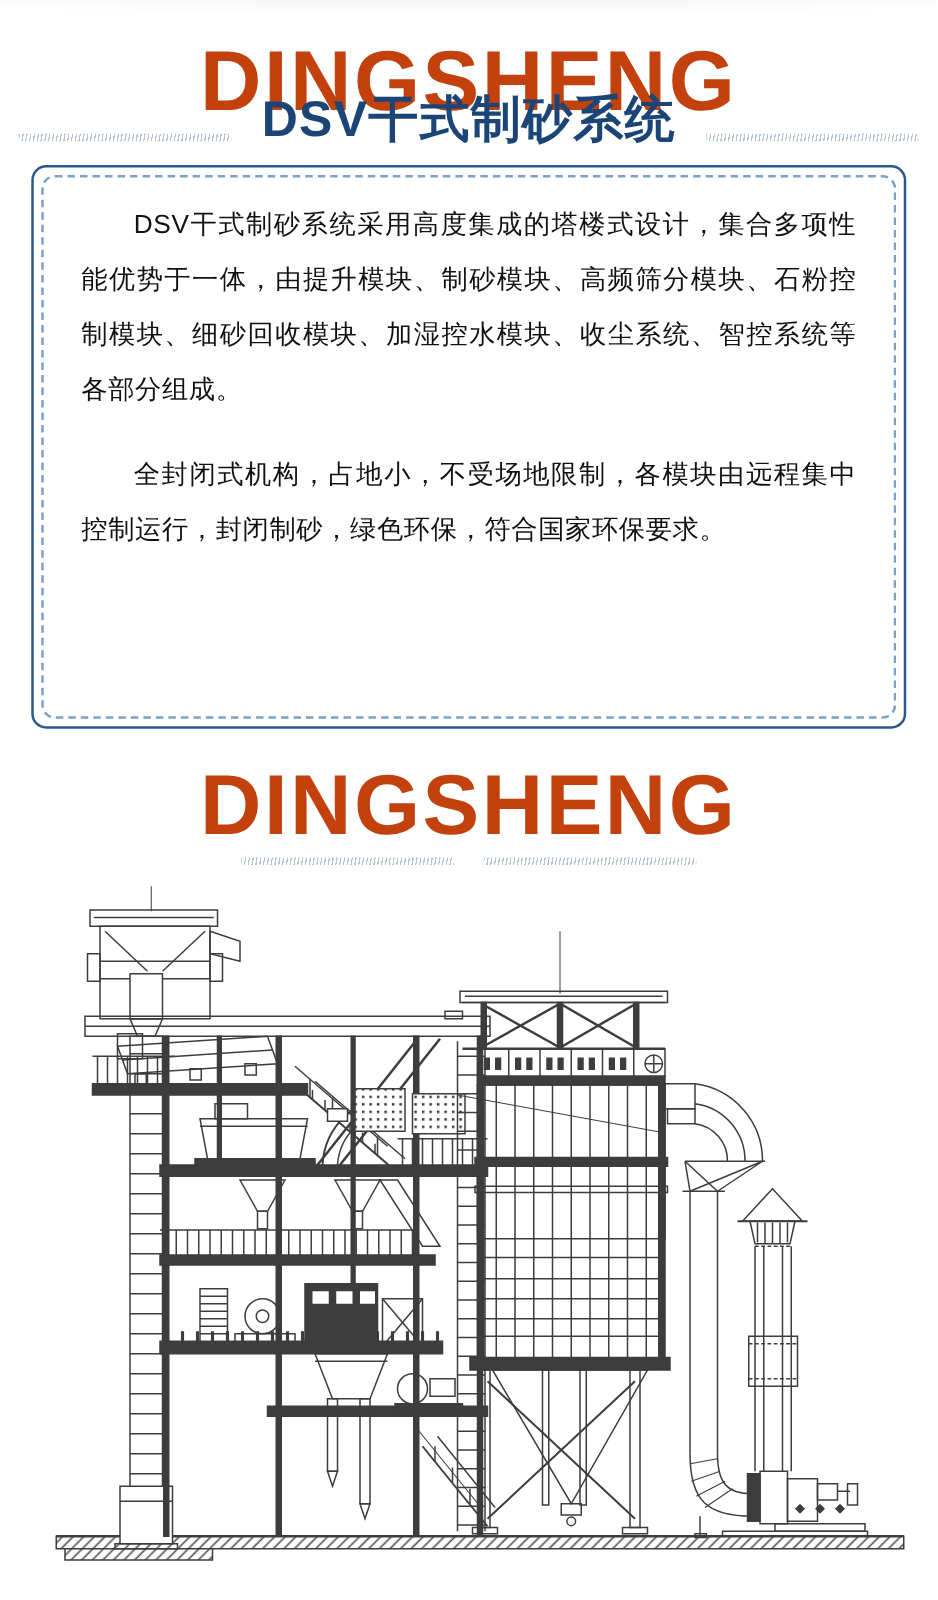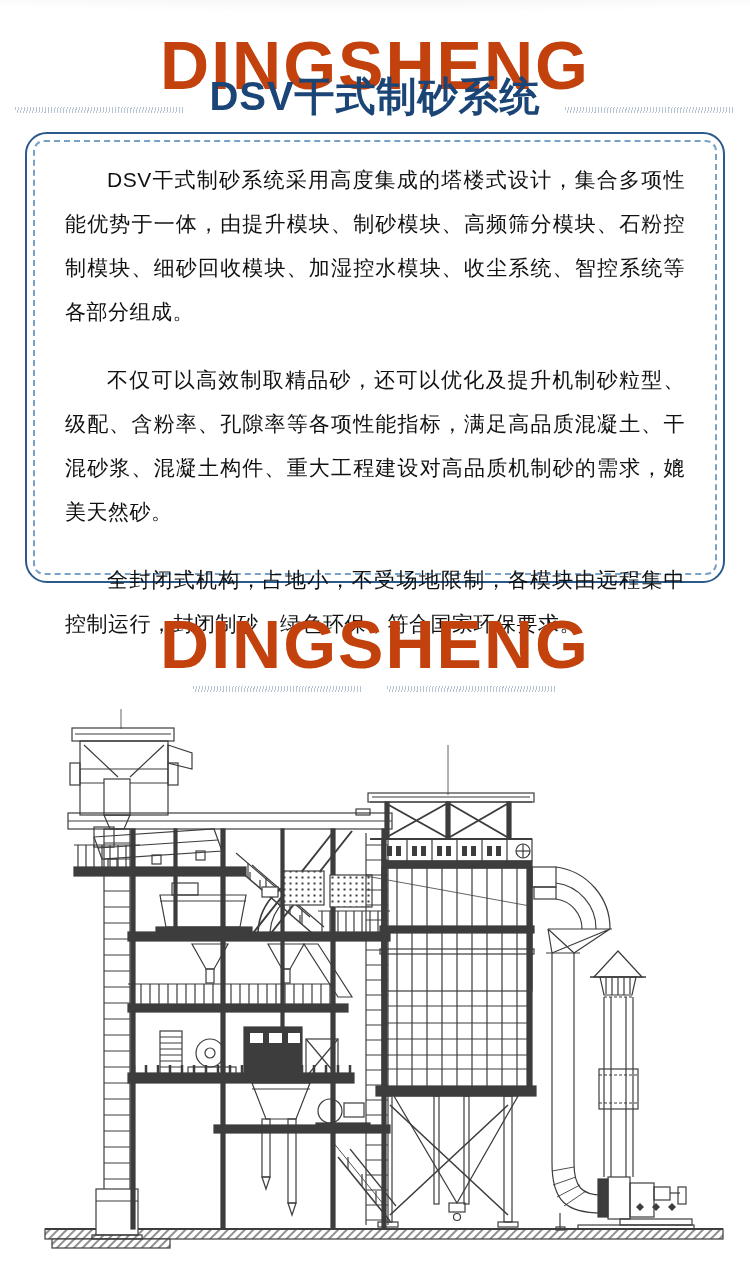--- a/index.html
+++ b/index.html
@@ -10,21 +10,21 @@
   .title-block{position:relative;height:96px;}
   .watermark{position:absolute;left:0;right:0;top:0;text-align:center;
         font-size:68px;font-weight:bold;color:#c2410c;letter-spacing:2px;white-space:nowrap;}
   .title-row{position:absolute;left:0;right:0;bottom:4px;display:flex;
         align-items:flex-end;justify-content:center;gap:24px;}
   .sec-title{font-size:40px;line-height:1.1;font-weight:bold;color:#1a4576;letter-spacing:1px;margin:0;}
   .hatch{width:170px;height:6px;margin-bottom:5px;
         background:repeating-linear-gradient(100deg,#b5c3d2 0 1px,rgba(0,0,0,0) 1px 3px);}
   .sec1{margin-top:26px;}
   .info-box{width:700px;height:451px;margin:10px auto 0;box-sizing:border-box;
-        border:2px solid #2a5a8c;border-radius:22px;padding:6px;}
+        border:2px solid #2a5a8c;border-radius:12px;padding:6px;}
   .info-inner{box-sizing:border-box;height:100%;border:2px dashed #7aa2c6;border-radius:11px;
         padding:16px 30px 8px;}
   .info-inner p{margin:0 0 24px;font-size:21px;line-height:44px;color:#111;
         text-indent:2em;letter-spacing:.5px;text-align:justify;}
   .sec2{margin-top:22px;}
   .diagram{width:750px;height:560px;}
   svg{display:block;}
 </style>
 </head>
 <body>
@@ -37,21 +37,20 @@
     <div class="title-row">
       <span class="hatch"></span>
       <h1 class="sec-title">DSV干式制砂系统</h1>
       <span class="hatch"></span>
     </div>
   </div>
 
   <div class="info-box">
     <div class="info-inner">
       <p>DSV干式制砂系统采用高度集成的塔楼式设计，集合多项性能优势于一体，由提升模块、制砂模块、高频筛分模块、石粉控制模块、细砂回收模块、加湿控水模块、收尘系统、智控系统等各部分组成。</p>
-      <p>不仅可以高效制取精品砂，还可以优化及提升机制砂粒型、级配、含粉率、孔隙率等各项性能指标，满足高品质混凝土、干混砂浆、混凝土构件、重大工程建设对高品质机制砂的需求，媲美天然砂。</p>
       <p>全封闭式机构，占地小，不受场地限制，各模块由远程集中控制运行，封闭制砂，绿色环保，符合国家环保要求。</p>
     </div>
   </div>
 
   <div class="title-block sec2">
     <div class="watermark">DINGSHENG</div>
     <div class="title-row">
       <span class="hatch"></span>
       <span class="hatch"></span>
     </div>

